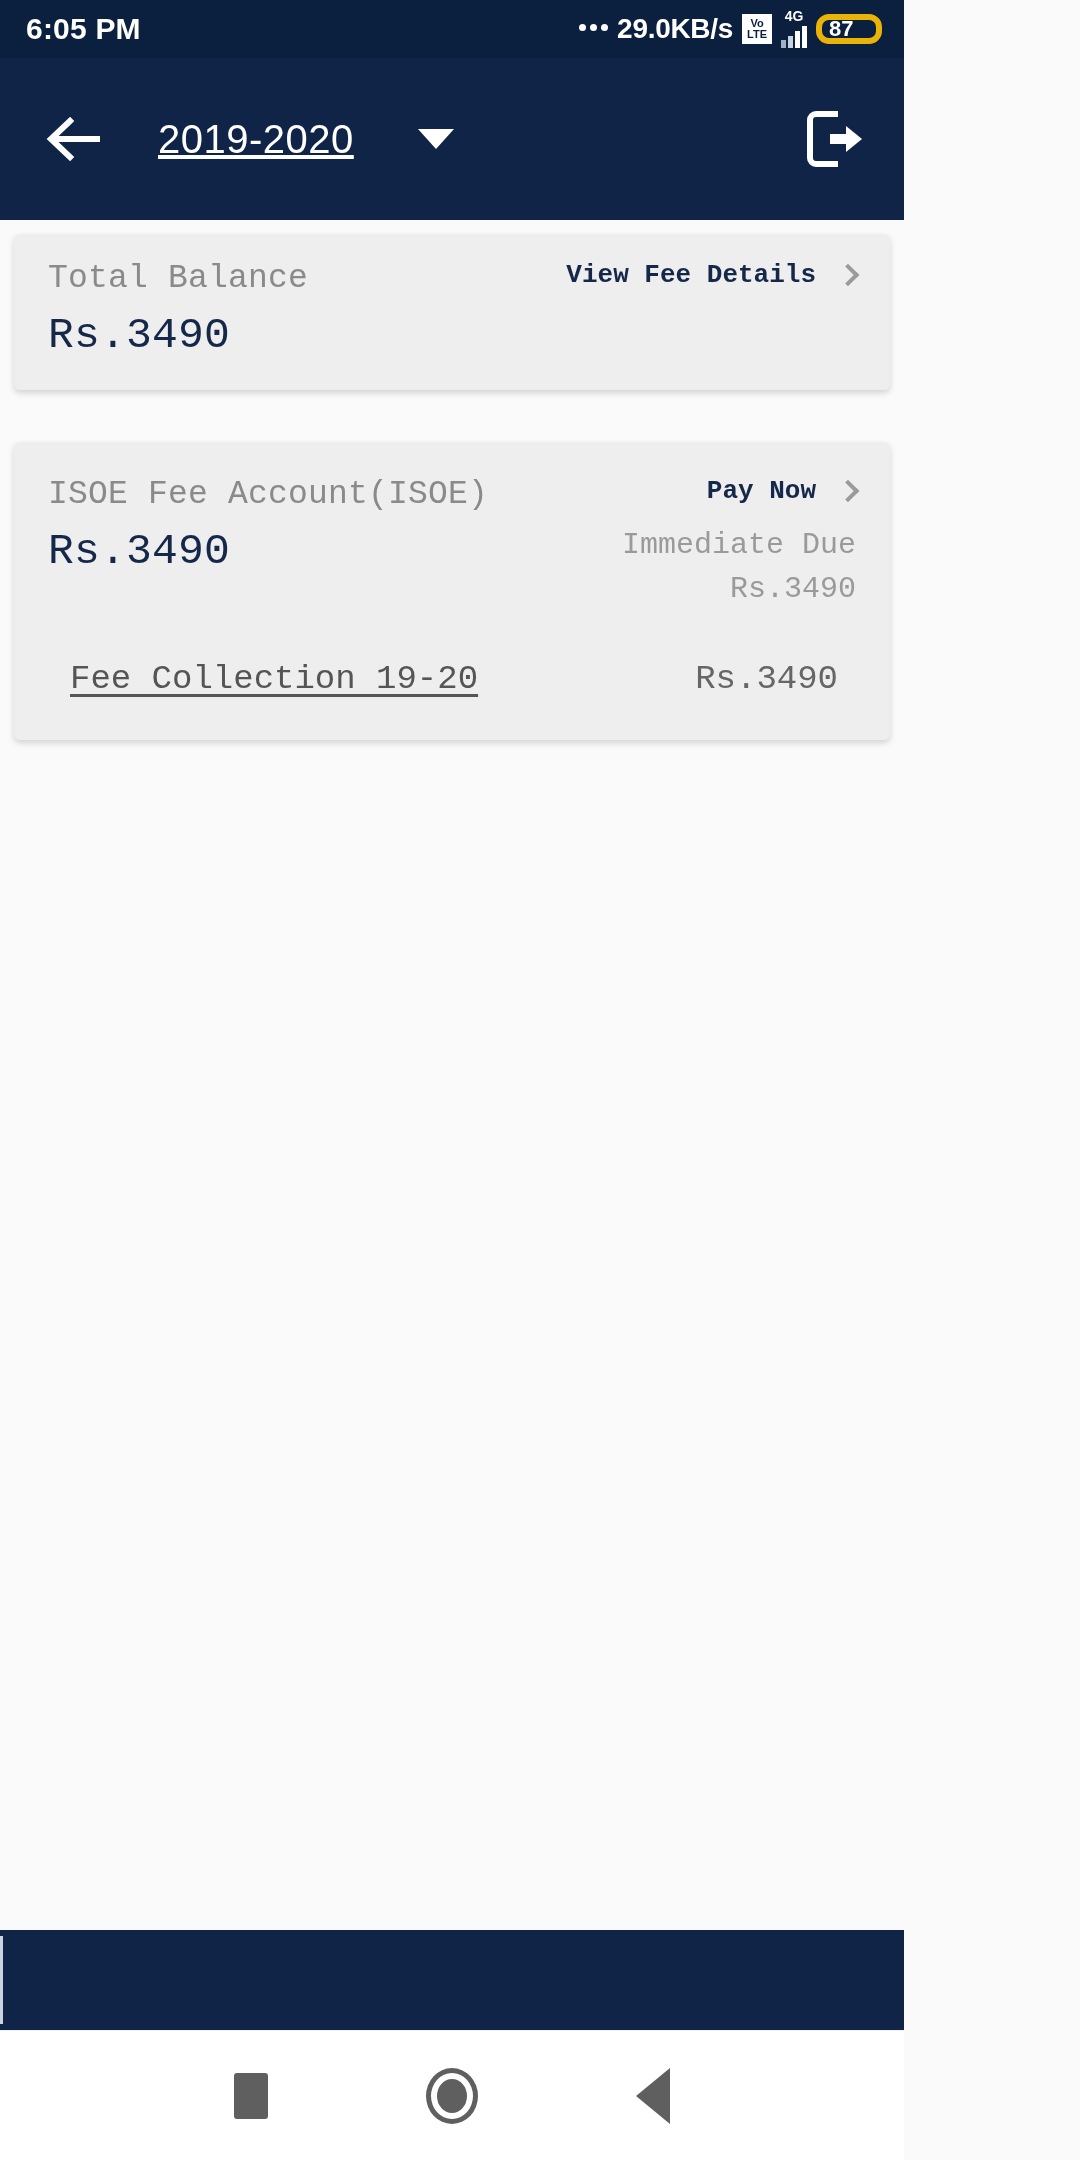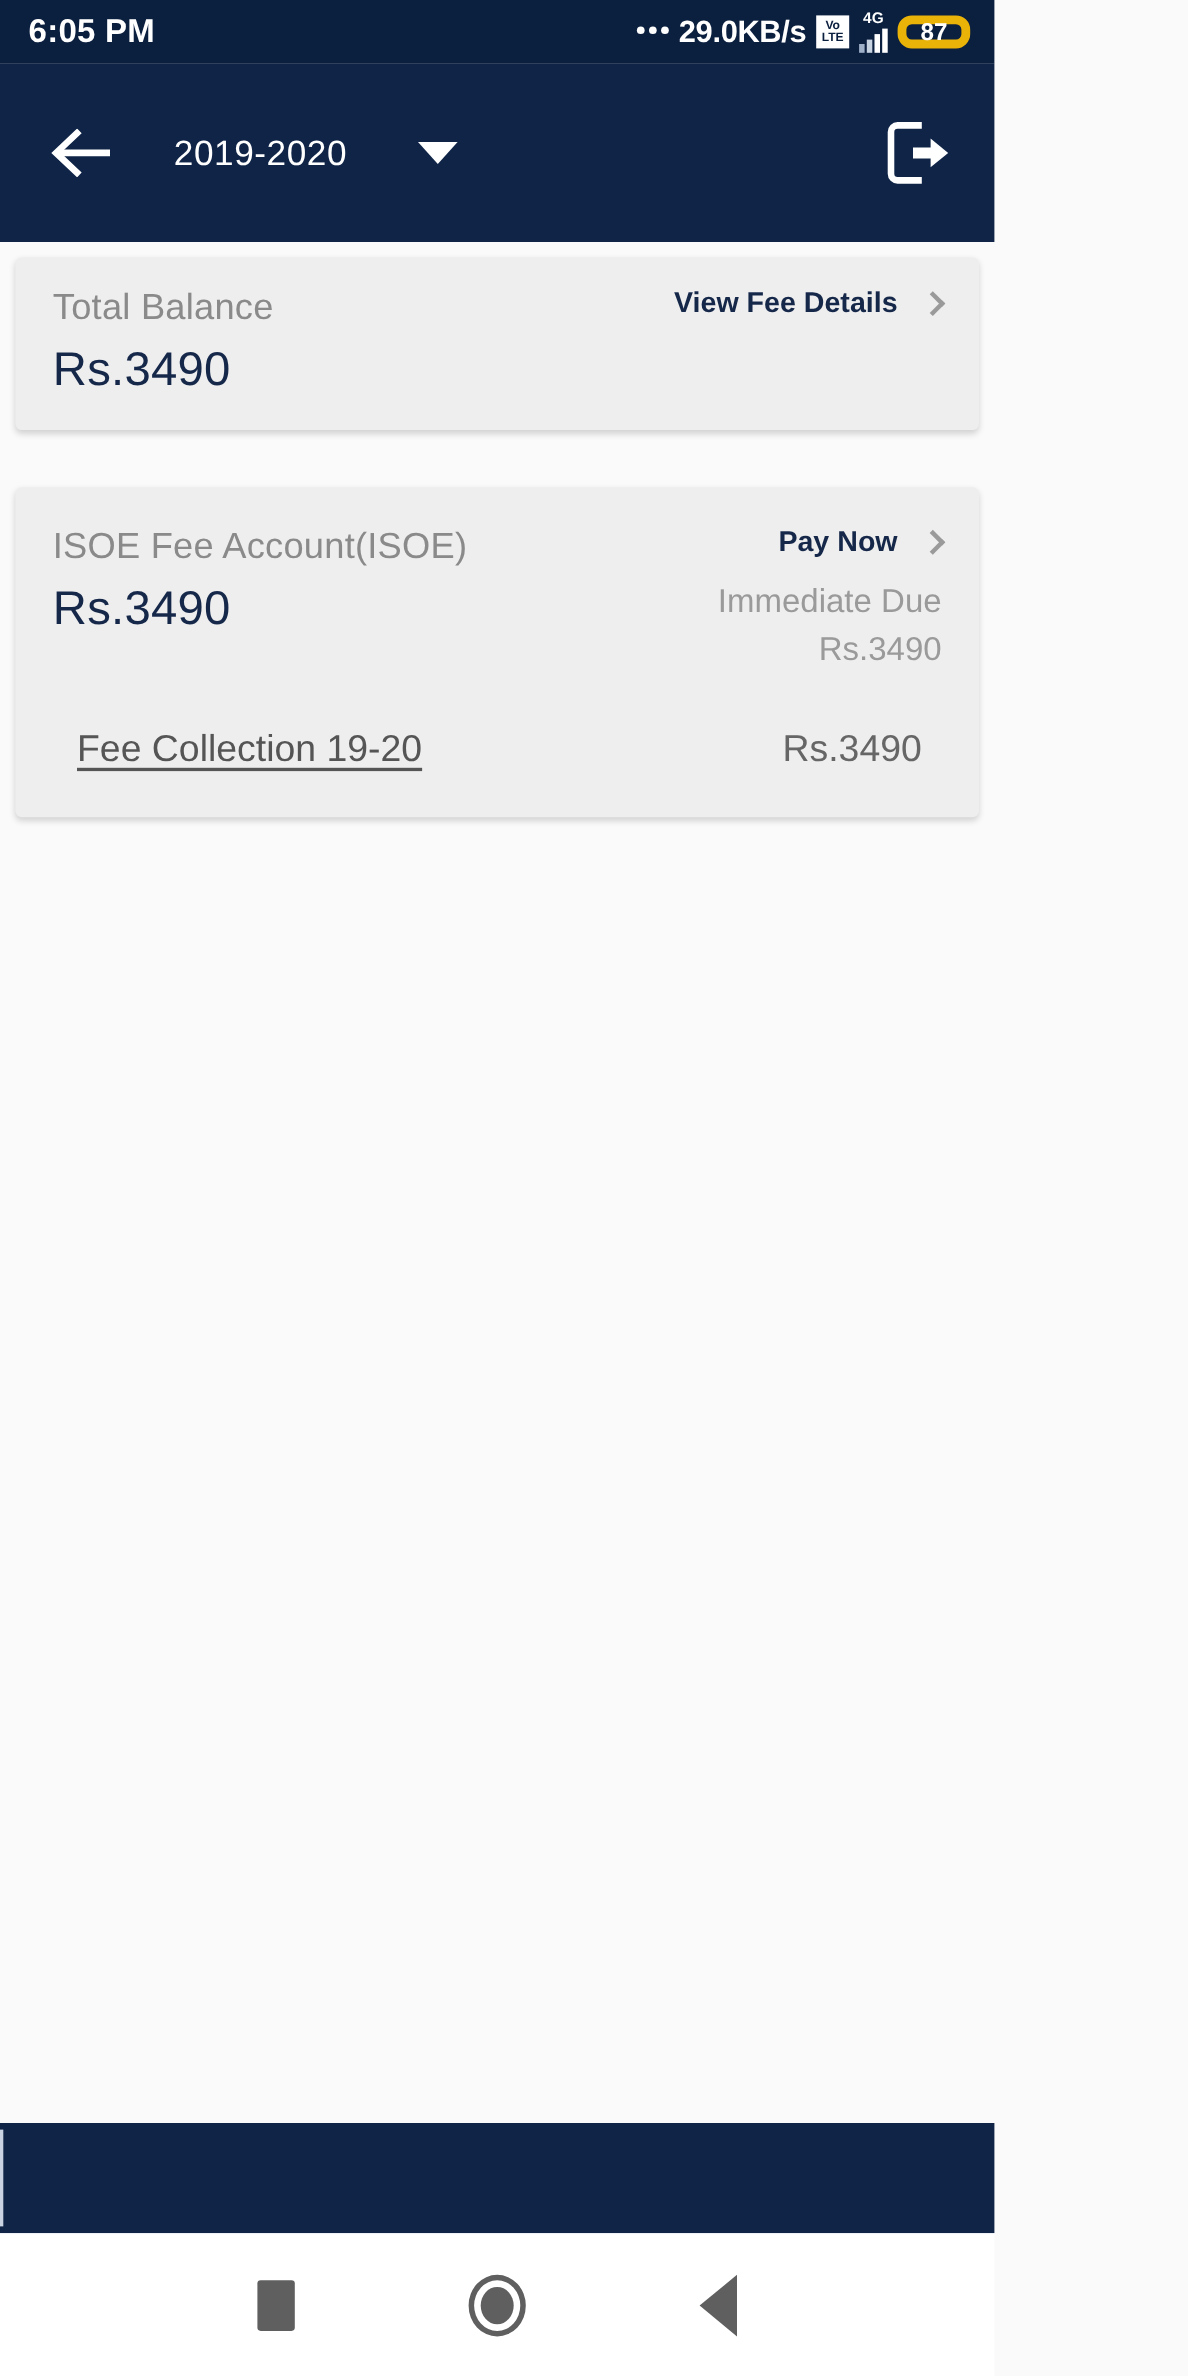--- a/index.html
+++ b/index.html
@@ -46,23 +46,23 @@
   }
   .sig-wrap { display:flex; flex-direction:column; align-items:center; gap:1px; }
   .sig-4g { font-size:14px; font-weight:bold; color:#ffffff; line-height:13px; }
   .sig-bars { display:flex; align-items:flex-end; gap:2px; height:24px; }
   .sig-bars span { width:5px; background:#ffffff; display:block; }
   .sig-bars span:nth-child(1){height:8px; background:#9fb0c9;}
   .sig-bars span:nth-child(2){height:12px; background:#c8d3e2;}
   .sig-bars span:nth-child(3){height:17px;}
   .sig-bars span:nth-child(4){height:22px;}
   .battery {
-    border:8px solid #eab308; border-radius:13px;
+    border:6px solid #eab308; border-radius:13px;
     height:30px; min-width:66px;
-    display:flex; align-items:center; justify-content:center;
+    display:flex; align-items:center; 
     padding:0 7px;
   }
   .battery span { font-size:22px; font-weight:bold; color:#ffffff; }
 
   
   .app-bar {
     flex:0 0 162px;
     background:#0f2447;
     display:flex; align-items:center;
     padding:0 30px 0 40px;
@@ -71,22 +71,23 @@
   .back-btn {
     width:70px; height:70px;
     display:flex; align-items:center; justify-content:center;
     cursor:pointer;
   }
   .title-block {
     display:flex; align-items:center;
     margin-left:48px; gap:64px;
   }
   .app-title {
-    font-size:32px; color:#ffffff; font-weight:normal;
+    font-size:40px; color:#ffffff; font-weight:normal;
     letter-spacing:.5px;
+    text-decoration:underline;
   }
   .caret {
     width:0;height:0;
     border-left:18px solid transparent;
     border-right:18px solid transparent;
     border-top:20px solid #ffffff;
     cursor:pointer;
   }
   .logout-btn {
     margin-left:auto;
@@ -94,20 +95,21 @@
     display:flex; align-items:center; justify-content:center;
     cursor:pointer;
   }
 
   
   .content {
     flex:1 1 auto;
     background:#fafafa;
     padding:14px 0 0 0;
     overflow:hidden;
+    font-family:Liberation Mono, monospace;
   }
   .card {
     background:#eeeeee;
     margin:0 14px 52px 14px;
     border-radius:6px;
     box-shadow:0 3px 6px rgba(0,0,0,.16);
     padding:26px 34px 30px 34px;
   }
   .card.second { padding:34px 34px 42px 34px; }
 

